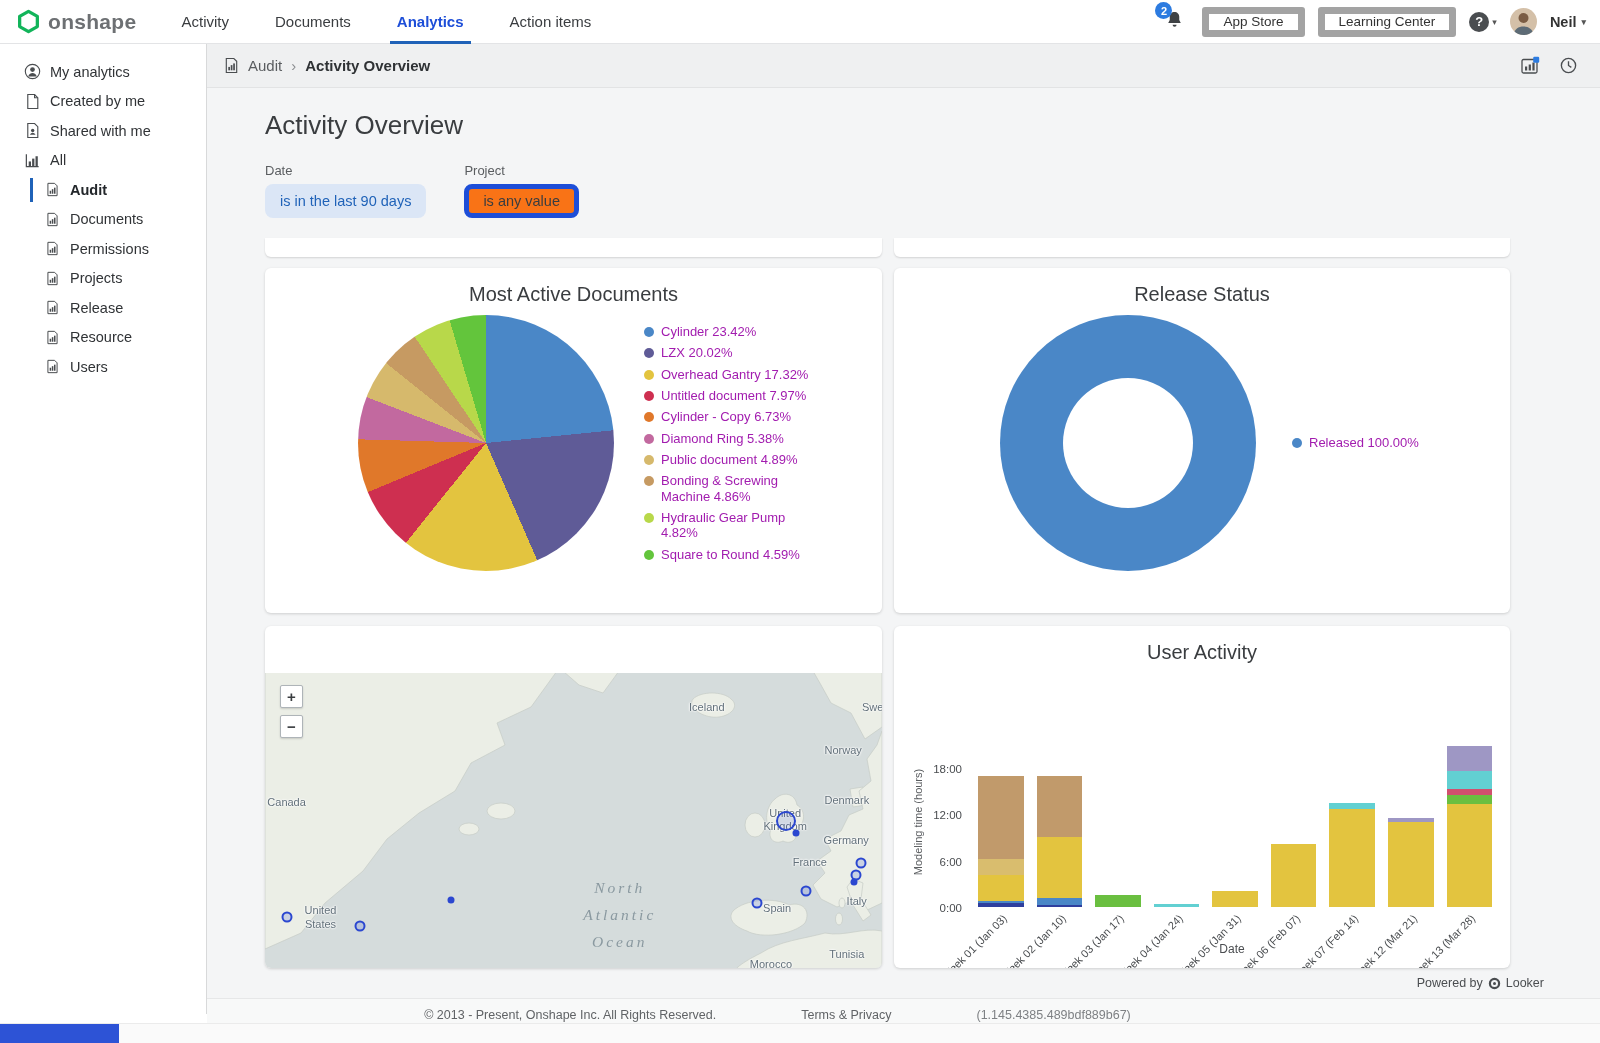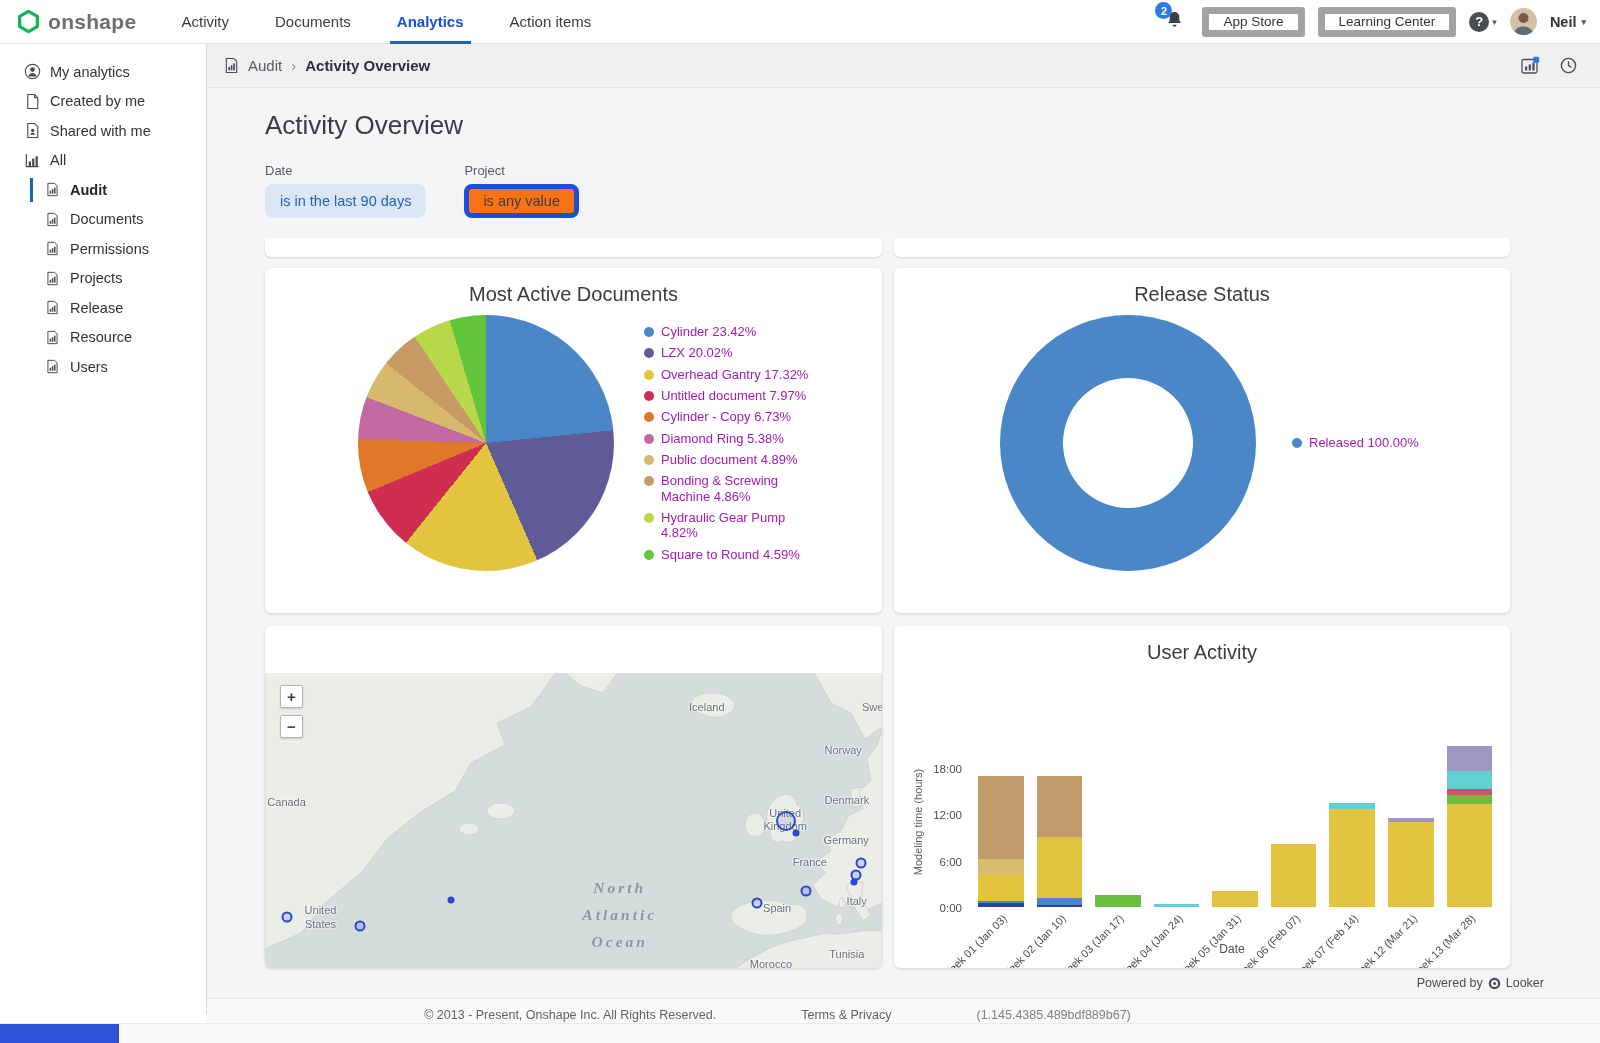--- a/index.html
+++ b/index.html
@@ -436,21 +436,21 @@
                 <path d="M588,206 L598,210 L596,226 L606,242 L598,248 L588,232 L582,214 Z"></path>
                 <ellipse cx="577" cy="230" rx="3" ry="5"></ellipse>
                 <ellipse cx="574" cy="246" rx="3.5" ry="6"></ellipse>
                 <path d="M470,297 L617,297 L617,258 C598,254 580,264 560,260 C538,266 514,268 496,280 C484,286 474,292 470,297 Z"></path>
               </g>
             </svg>
             <div class="zoomctl">
               <button class="zoom-btn">+</button>
               <button class="zoom-btn">−</button>
             </div>
-          <div class="ocean-label" style="left: 57.5%; top: 68%; font-weight: bold;">North
+          <div class="ocean-label" style="left: 57.5%; top: 68%;">North
 Atlantic
 Ocean</div>
               <div class="map-label" style="left: 3.5%; top: 44%;">Canada</div>
               <div class="map-label" style="left: 9%; top: 83%;">United
 States</div>
               <div class="map-label" style="left: 71.6%; top: 12%;">Iceland</div>
               <div class="map-label" style="left: 93.7%; top: 26.5%;">Norway</div>
               <div class="map-label" style="left: 98.5%; top: 12%;">Swe</div>
               <div class="map-label" style="left: 94.3%; top: 43.5%;">Denmark</div>
               <div class="map-label" style="left: 84.3%; top: 50%;">United

